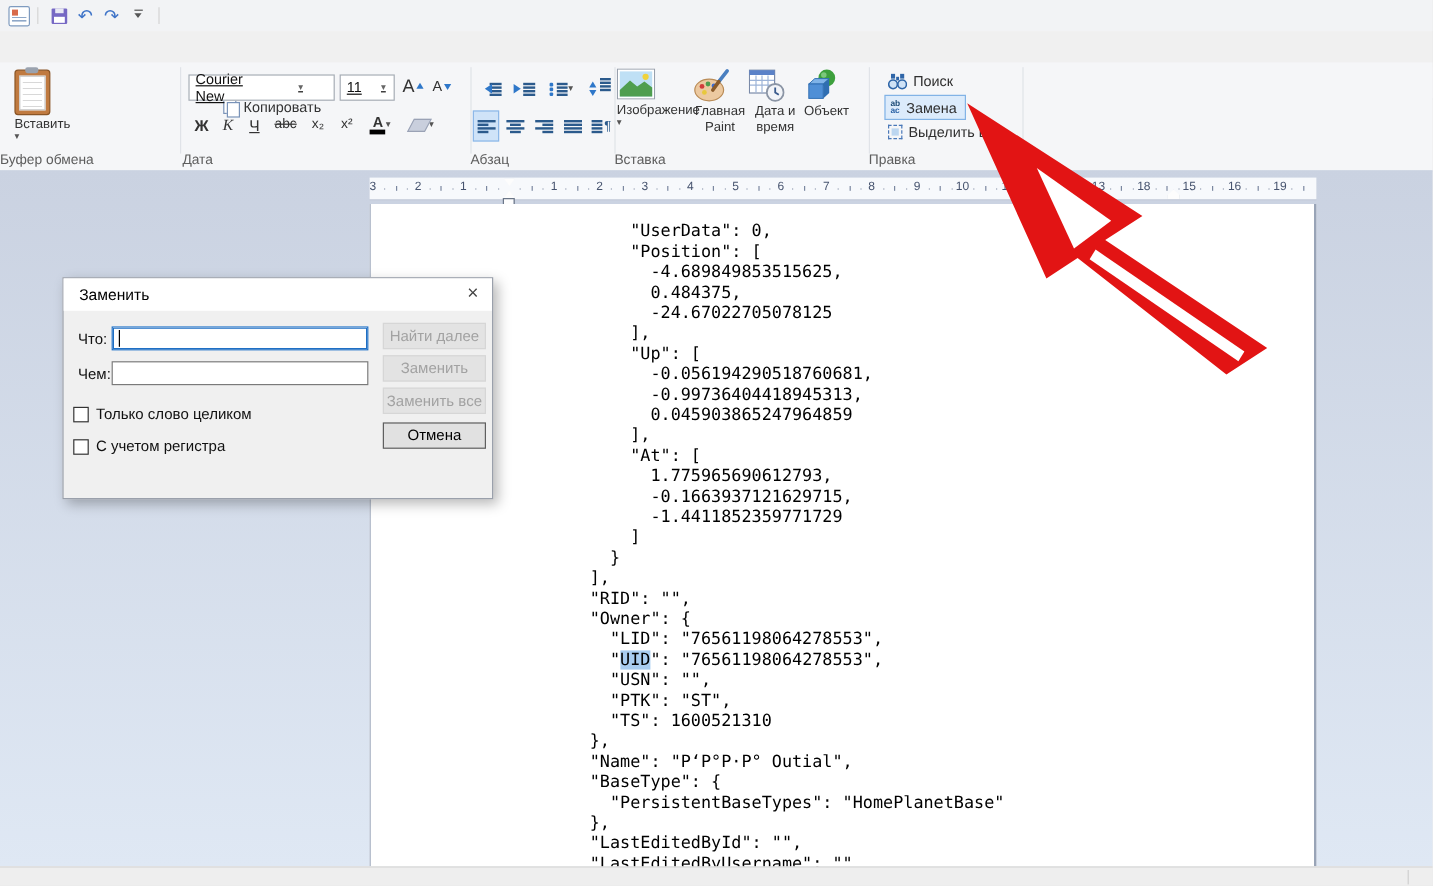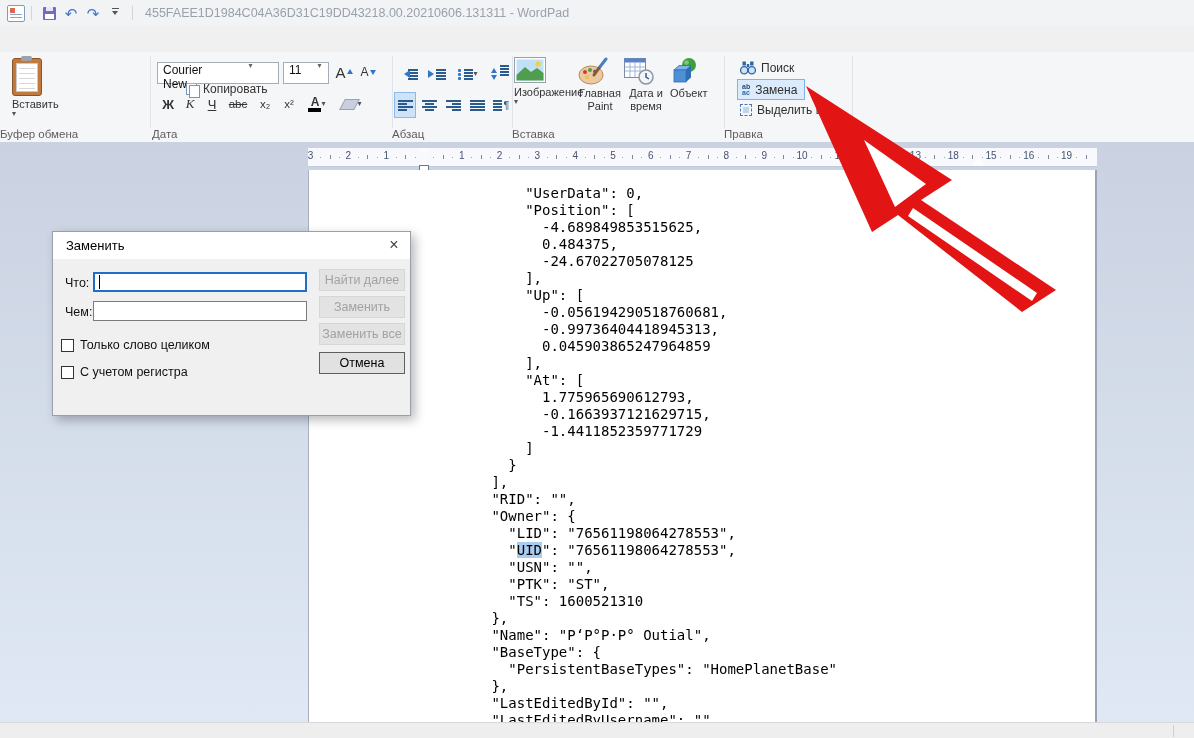--- a/index.html
+++ b/index.html
@@ -40,21 +40,21 @@
   .drop{font-size:8px;color:#555;line-height:6px;}
 
   .clip-ic{width:28px;height:36px;background:#c07a40;border:1px solid #8a5526;border-radius:3px;position:relative;margin-bottom:2px;}
   .clip-ic:before{content:"";position:absolute;left:8px;top:-3px;width:11px;height:5px;background:#9aa2ae;border-radius:2px;}
   .clip-ic:after{content:"";position:absolute;left:3px;top:4px;width:20px;height:27px;background:#fff;border:1px solid #c9c9c9;
       background-image:repeating-linear-gradient(#d8d8d8 0 1px,transparent 1px 5px);background-position:2px 4px;background-size:16px 22px;background-repeat:no-repeat;}
   .copy-ic{width:13px;height:14px;position:relative;}
   .copy-ic i,.copy-ic b{position:absolute;width:9px;height:11px;background:#fff;border:1px solid #7a93b8;}
   .copy-ic i{left:0;top:0;} .copy-ic b{left:3px;top:3px;}
 
-  .combo{position:absolute;height:22px;background:#fff;border:1px solid #a5acb5;box-sizing:border-box;display:flex;font-size:12px;color:#111;}
+  .combo{position:absolute;height:22px;background:#fff;border:1px solid #a5acb5;box-sizing:border-box;display:flex;align-items:center;font-size:12px;color:#111;text-decoration:underline;}
   .combo span{flex:1;padding-left:5px;}
   .combo .drop{width:14px;text-align:center;color:#666;}
   .fbtn{font-size:13px;color:#333;}
   .serif{font-family:"Liberation Serif",serif;}
   .subsup{font-size:11.5px;}
   .fclr{display:flex;flex-direction:column;align-items:center;line-height:10px;}
   .fclr b{width:13px;height:4px;background:#000;margin-top:1px;}
   .pen-ic{width:13px;height:9px;background:#c9cfdd;border:1px solid #9aa2b5;transform:skewX(-28deg);}
   .atri{width:0;height:0;border:3px solid transparent;margin-left:1px;}
   .atri.up{border-bottom:5px solid #2e77c9;margin-bottom:4px;}
@@ -140,21 +140,20 @@
     <div class="qat-btn">
         <span class="undo-g">↷</span>
       </div>
     <div class="qat-btn">
         <span class="qat-drop">
           <b></b>
           <s></s>
         </span>
       </div>
     <div class="qat-sep"></div>
-    <div class="wtitle">455FAEE1D1984C04A36D31C19DD43218.00.20210606.131311 - WordPad</div>
   </div>
 
   <div class="abs tabrow">
     <div class="tab tab-file">Файл</div>
     <div class="tab tab-active">Главная</div>
     <div class="tab">Вид</div>
   </div>
 
   <div class="abs ribbon">
     <div class="gsep" style="left:150px"></div>

